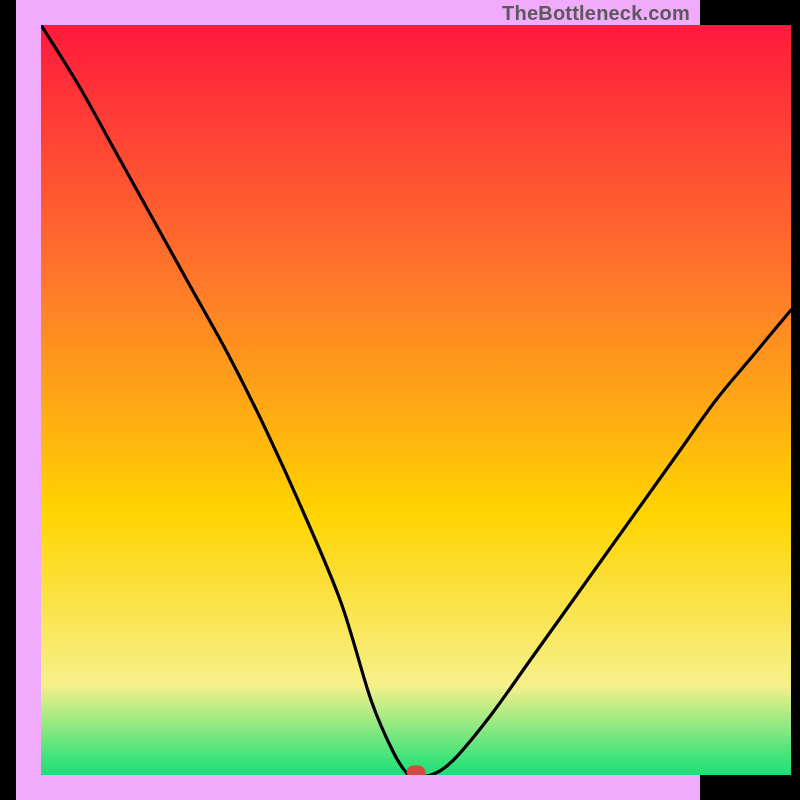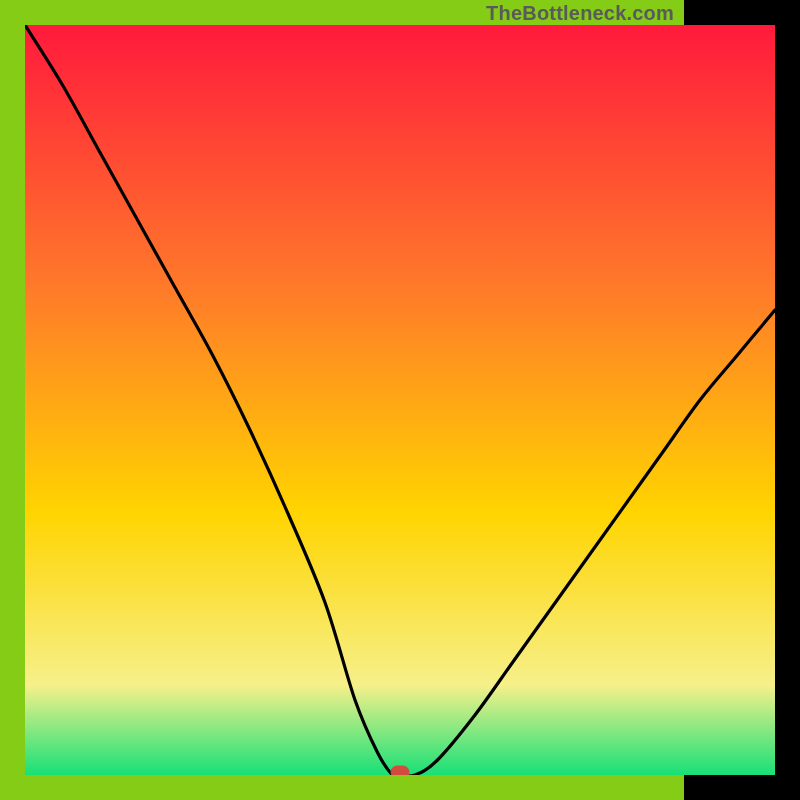--- a/index.html
+++ b/index.html
@@ -8,21 +8,22 @@
     width: 800px;
     height: 800px;
     background: #000;
     font-family: Arial, Helvetica, sans-serif;
     overflow: hidden;
   }
   .frame {
     position: relative;
     width: 684px;
     height: 800px;
-    background: #84cc16;
+    background: #f0abfc;
+    margin-left: 16px;
   }
   .watermark {
     position: absolute;
     top: 2px;
     right: 10px;
     color: #5a5a5a;
     font-size: 20px;
     font-weight: 600;
     letter-spacing: 0.2px;
     z-index: 50;

